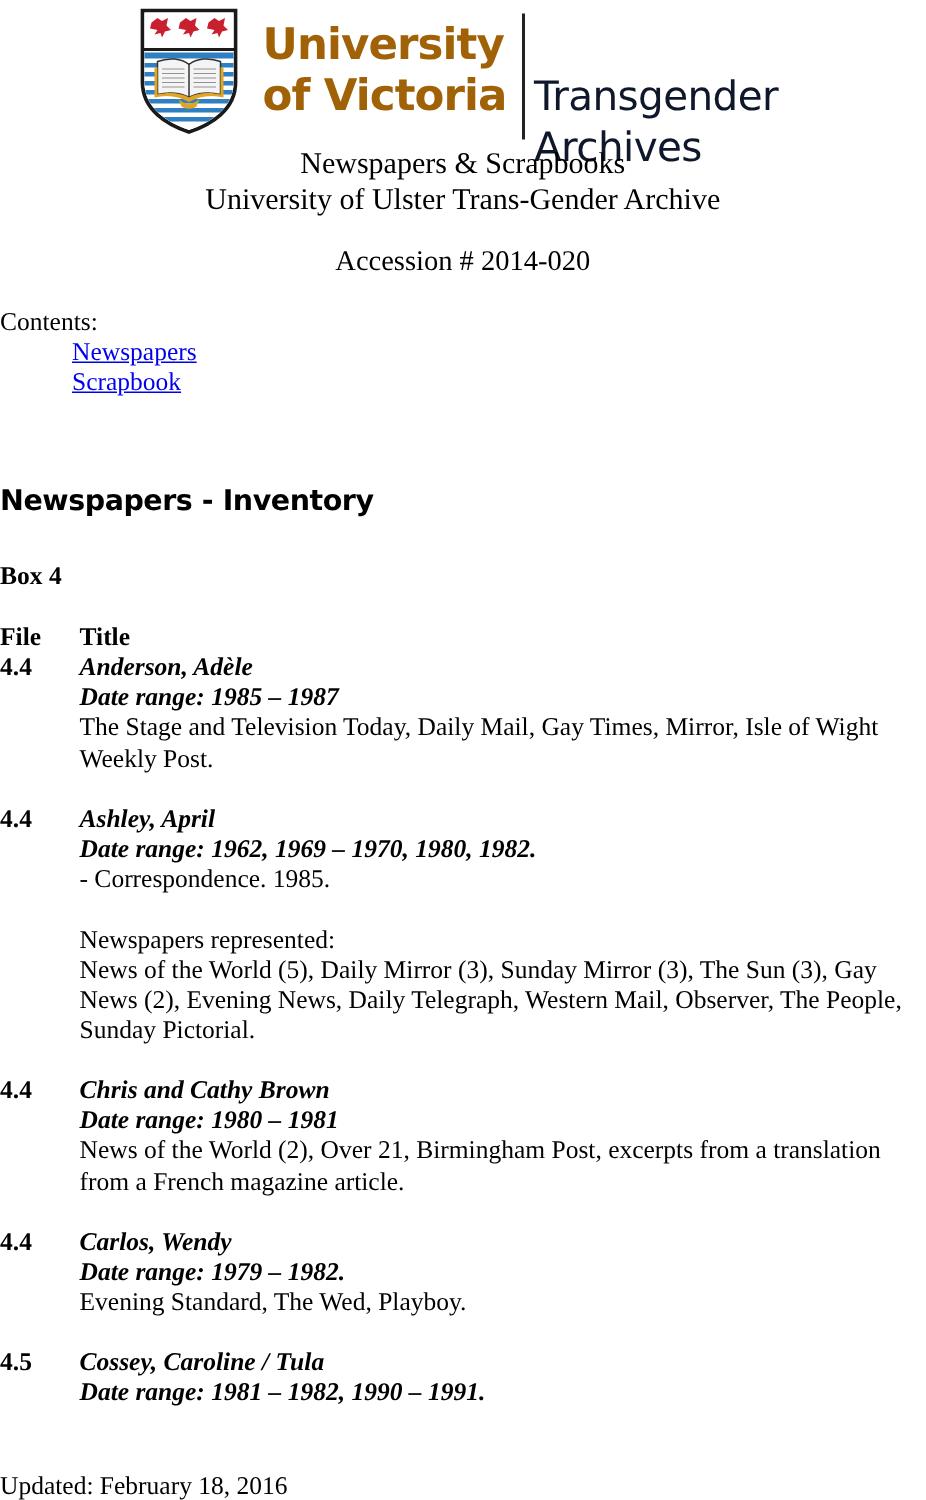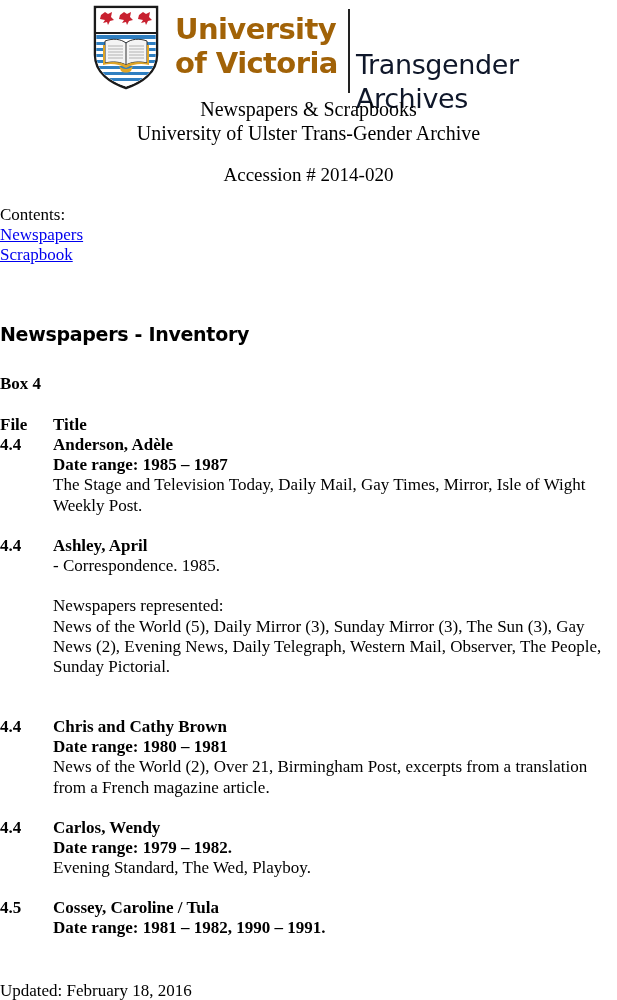--- a/index.html
+++ b/index.html
@@ -88,20 +88,21 @@
       position: absolute;
       left: 0;
       top: 205px;
       font-size: 17px;
       line-height: 20px;
     }
     .contents a {
       display: block;
       color: #0000ee;
       text-decoration: underline;
+      padding-left: 48px;
     }
 
     
     .section-heading {
       position: absolute;
       left: 0;
       top: 323px;
       font-family: "DejaVu Sans", "Liberation Sans", sans-serif;
       font-weight: bold;
       font-size: 19px;
@@ -139,20 +140,21 @@
     }
     .entry .body {
       position: absolute;
       left: 53px;
       top: 0;
       width: 560px;
     }
     .entry .name, .entry .date {
       font-weight: bold;
       display: block;
+      font-style: italic;
     }
     .entry .desc {
       display: block;
     }
     .entry .gap {
       display: block;
       height: 20px;
     }
 
     .updated {
@@ -243,20 +245,21 @@
     <span class="name">Anderson, Adèle</span>
     <span class="date">Date range: 1985 – 1987</span>
     <span class="desc">The Stage and Television Today, Daily Mail, Gay Times, Mirror, Isle of Wight Weekly Post.</span>
   </div>
 </div>
 
 <div class="entry" style="top:536px;">
   <span class="file-no">4.4</span>
   <div class="body">
     <span class="name">Ashley, April</span>
+    <span class="date">Date range: 1962, 1969 – 1970, 1980, 1982.</span>
     <span class="desc">- Correspondence. 1985.</span>
     <span class="gap"></span>
     <span class="desc">Newspapers represented:</span>
     <span class="desc">News of the World (5), Daily Mirror (3), Sunday Mirror (3), The Sun (3), Gay News (2), Evening News, Daily Telegraph, Western Mail, Observer, The People, Sunday Pictorial.</span>
   </div>
 </div>
 
 <div class="entry" style="top:717px;">
   <span class="file-no">4.4</span>
   <div class="body">

